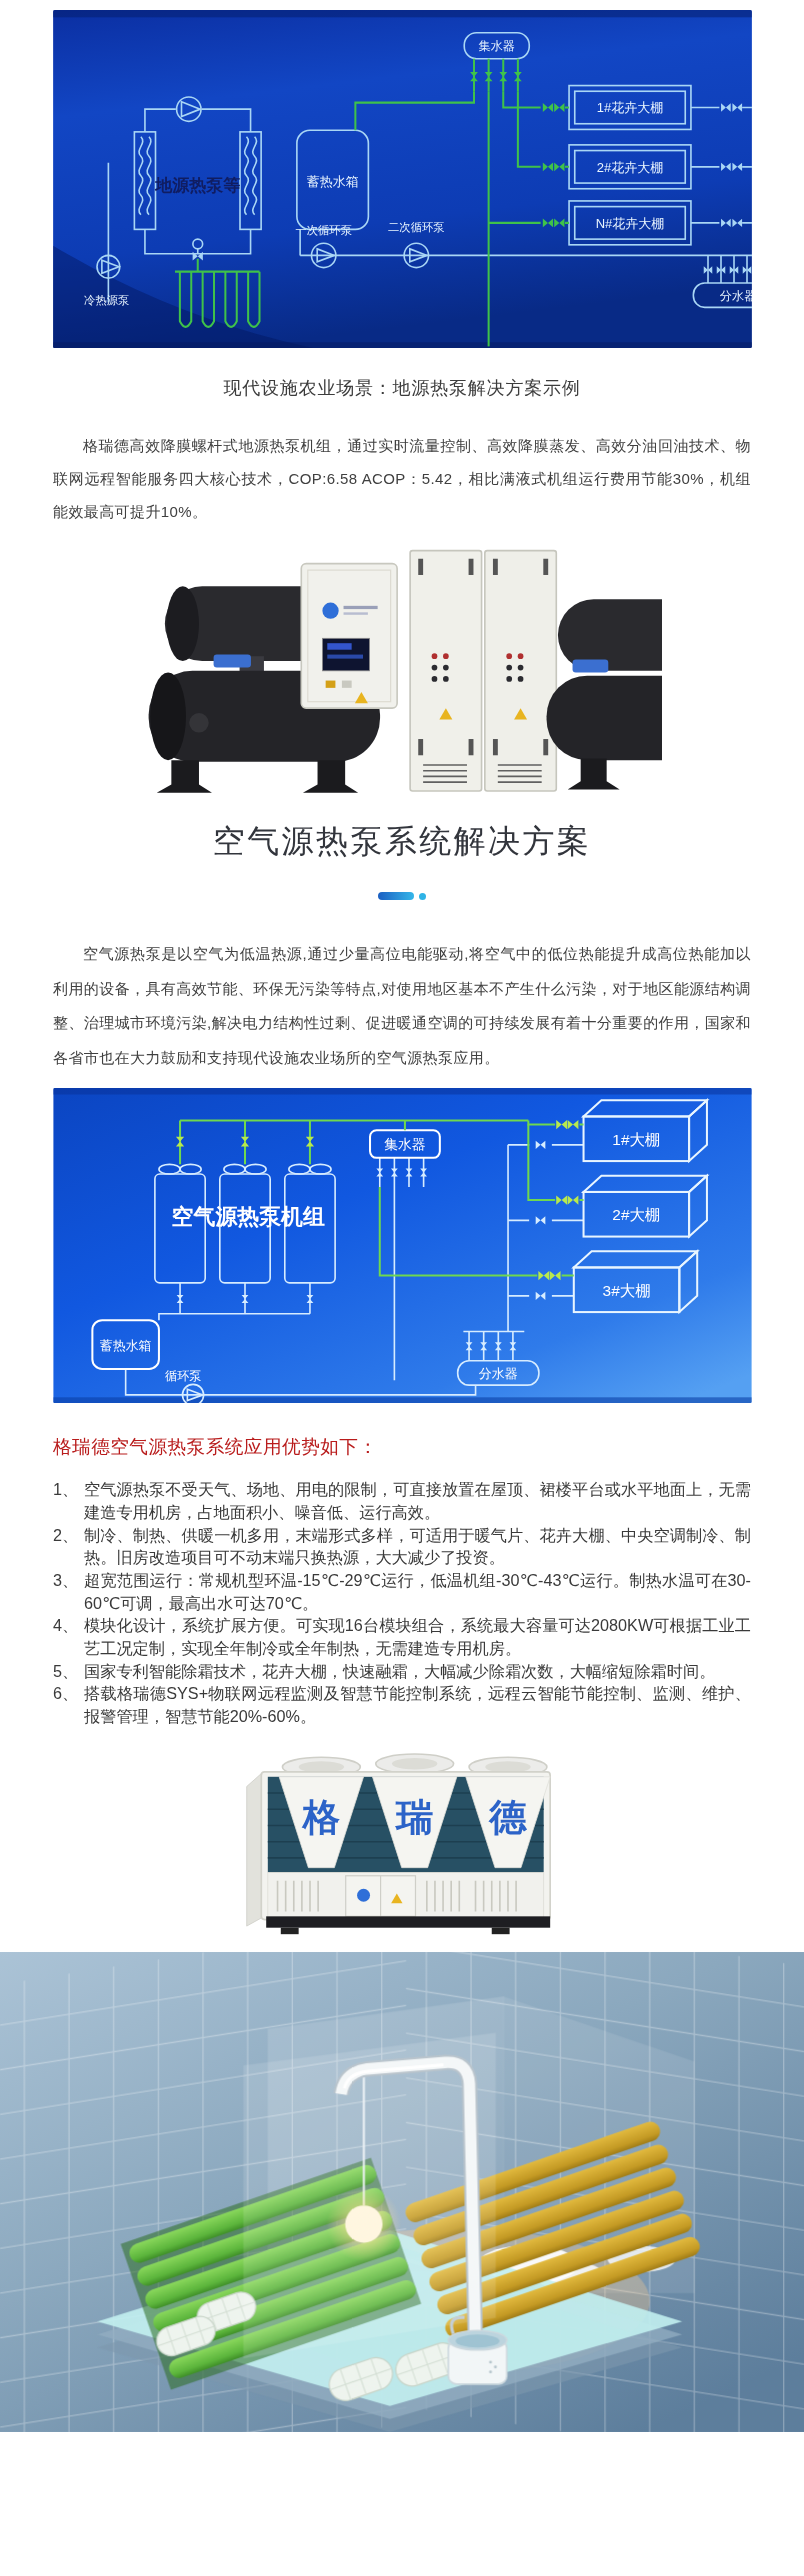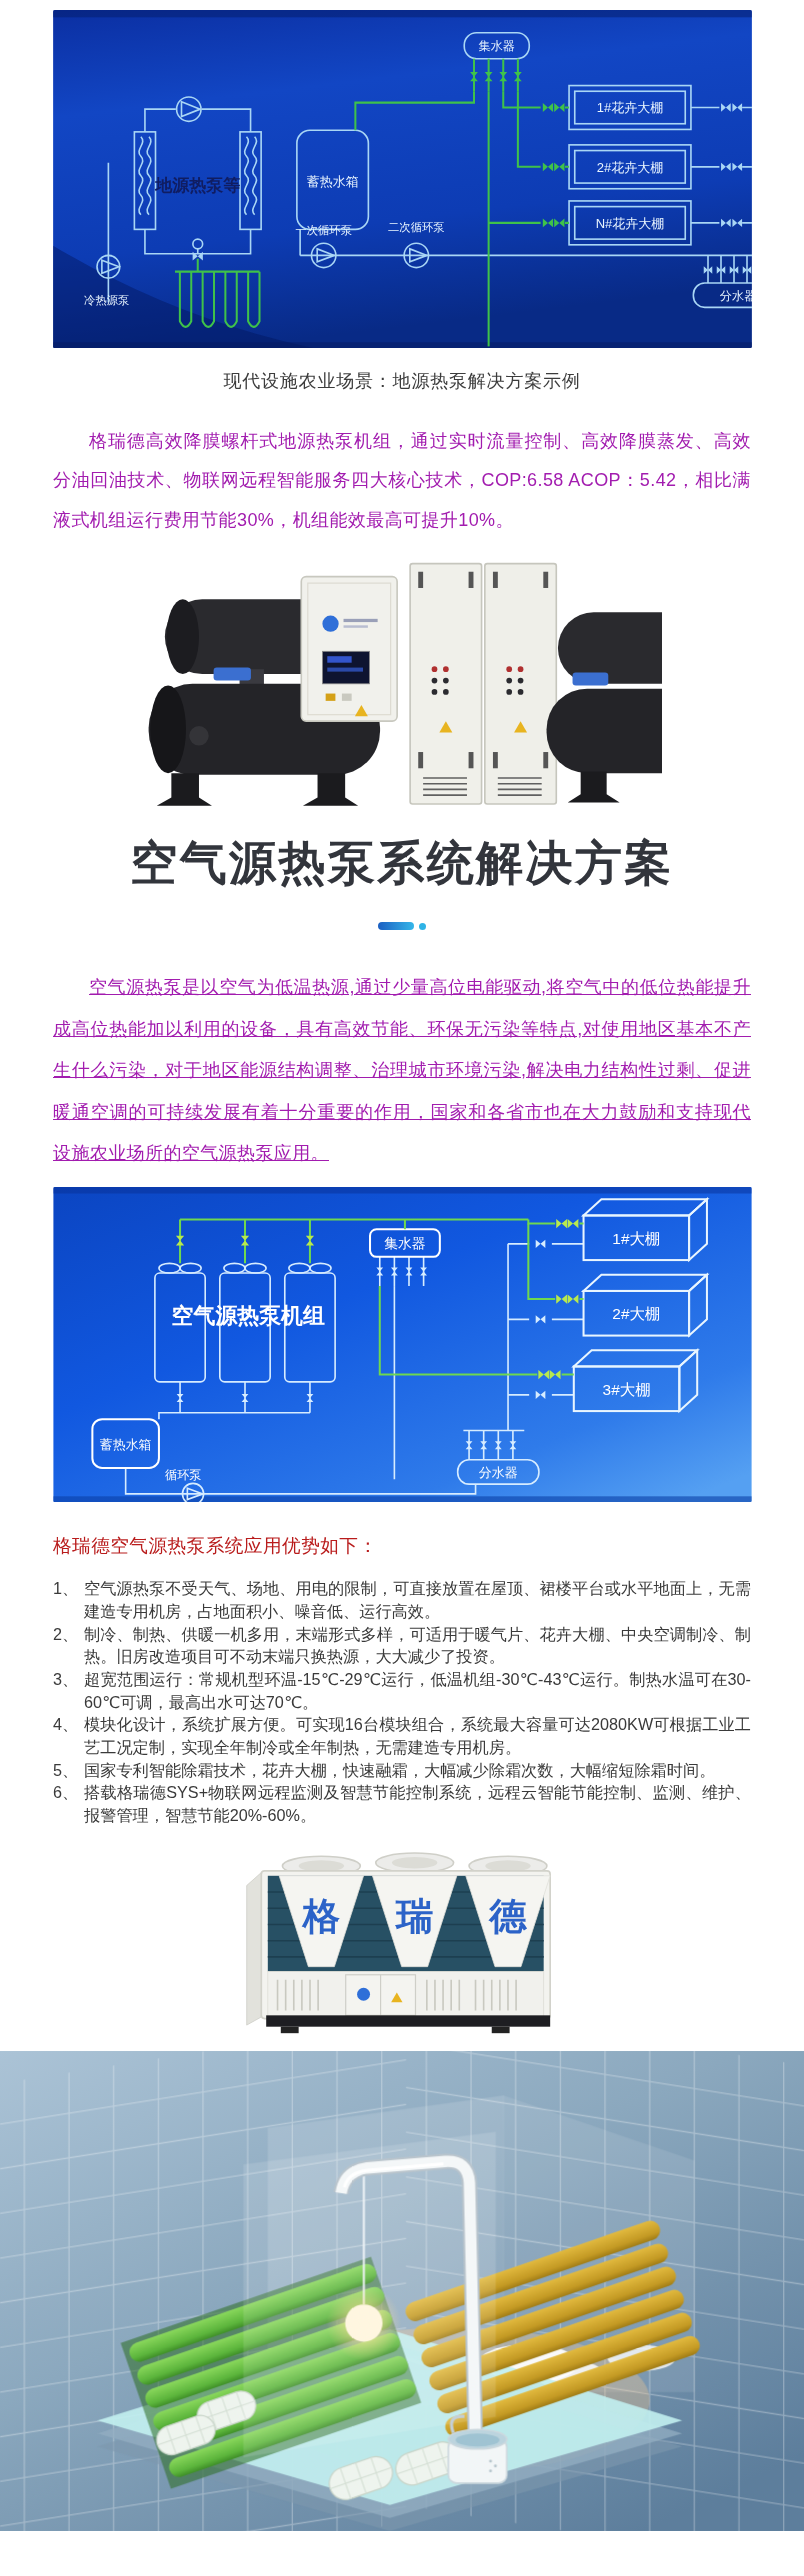--- a/index.html
+++ b/index.html
@@ -2,25 +2,25 @@
 <html style="font-size:13px"><head>
 <meta charset="utf-8">
 <style>
   html,body{margin:0;padding:0;background:#fff;}
   body{width:804px;font-family:"Liberation Sans","DejaVu Sans",sans-serif;color:#3b3b3b;}
   .page{width:804px;overflow:hidden;background:#fff;}
   figure{margin:0;padding:0;}
   .diagram{width:699px;margin:0 auto;display:block;}
   .d1{margin-top:9.7px;}
   .d1 svg,.d2 svg{display:block;border-radius:1.6px;}
-  .caption{text-align:center;font-size:18px;color:#3c3c3c;margin-top:21px;letter-spacing:0.8px;}
-  .para{margin:29px 53px 0;font-size:18px;line-height:2.2;color:#a21caf;text-indent:2em;text-align:justify;letter-spacing:0.4px;}
-  .para2{line-height:2.3;margin-top:37px;text-decoration:underline;}
+  .caption{text-align:center;font-size:18px;color:#3c3c3c;margin-top:28px;letter-spacing:0.8px;}
+  .para{margin:29px 53px 0;font-size:15px;line-height:2.2;color:#404040;text-indent:2em;text-align:justify;letter-spacing:0.4px;}
+  .para2{line-height:2.3;margin-top:37px;}
   .photo1{width:520px;margin:8.1px auto 0;}
-  .title{margin:16.2px 0 0;text-align:center;font-size:47px;font-weight:700;color:#32353c;letter-spacing:2.4px;line-height:1.15;}
+  .title{margin:16.2px 0 0;text-align:center;font-size:32px;font-weight:400;color:#32353c;letter-spacing:2.4px;line-height:1.15;}
   .title-underline{margin-top:32.5px;height:8.1px;display:flex;justify-content:center;align-items:center;gap:5.7px;}
   .title-underline .bar{width:36px;height:8.1px;border-radius:4.1px;background:linear-gradient(90deg,#1b5fc2,#35b6e9);}
   .title-underline .dot{width:7.3px;height:7.3px;border-radius:50%;background:#2fb3e6;}
   .d2{margin-top:13px;}
   .lead{margin:31px 53px 0;font-size:18.7px;color:#b91c1c;letter-spacing:0.4px;}
   .adv-list{margin:18px 53px 0;font-size:16.2px;line-height:1.4;color:#3a3a3a;}
   .adv-item{display:flex;margin-bottom:0;}
   .adv-item .no{flex:0 0 31px;}
   .adv-item .txt{flex:1;text-align:justify;}
   .photo2{width:357px;margin:16.2px auto 0;}

